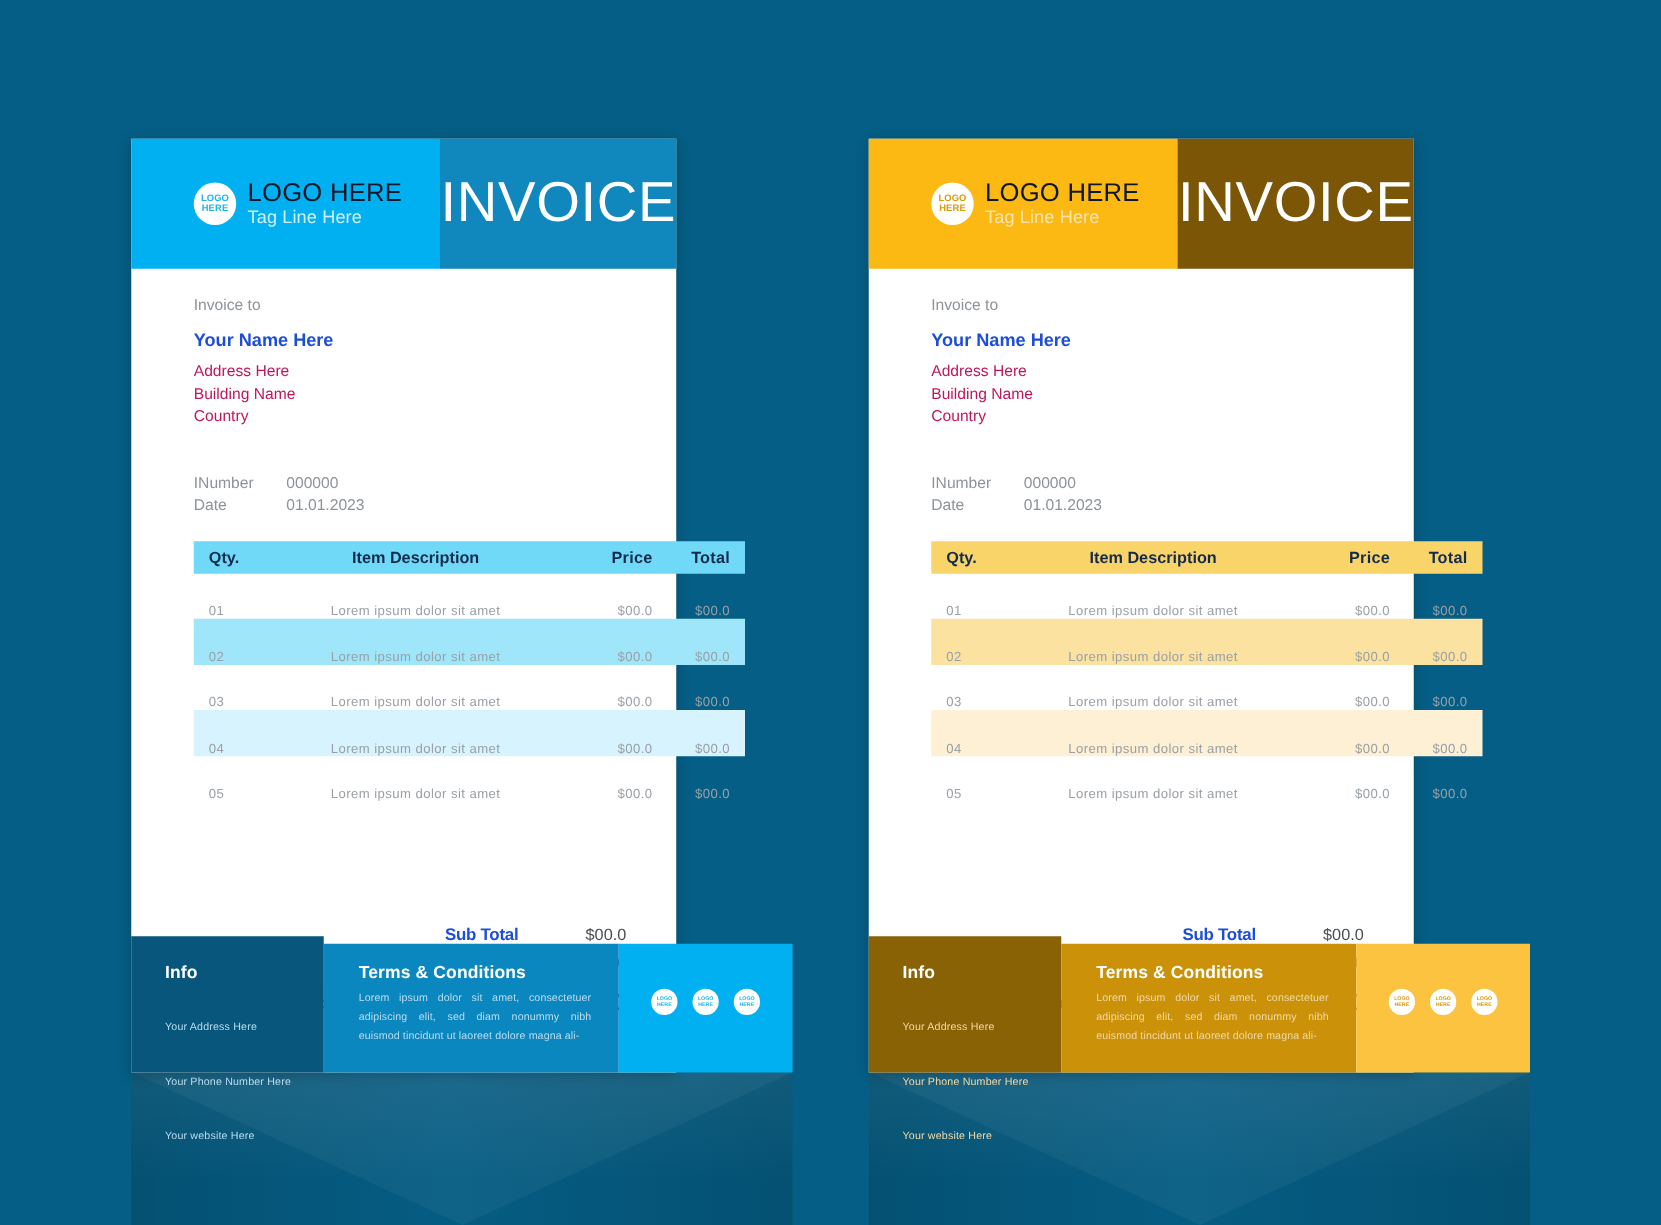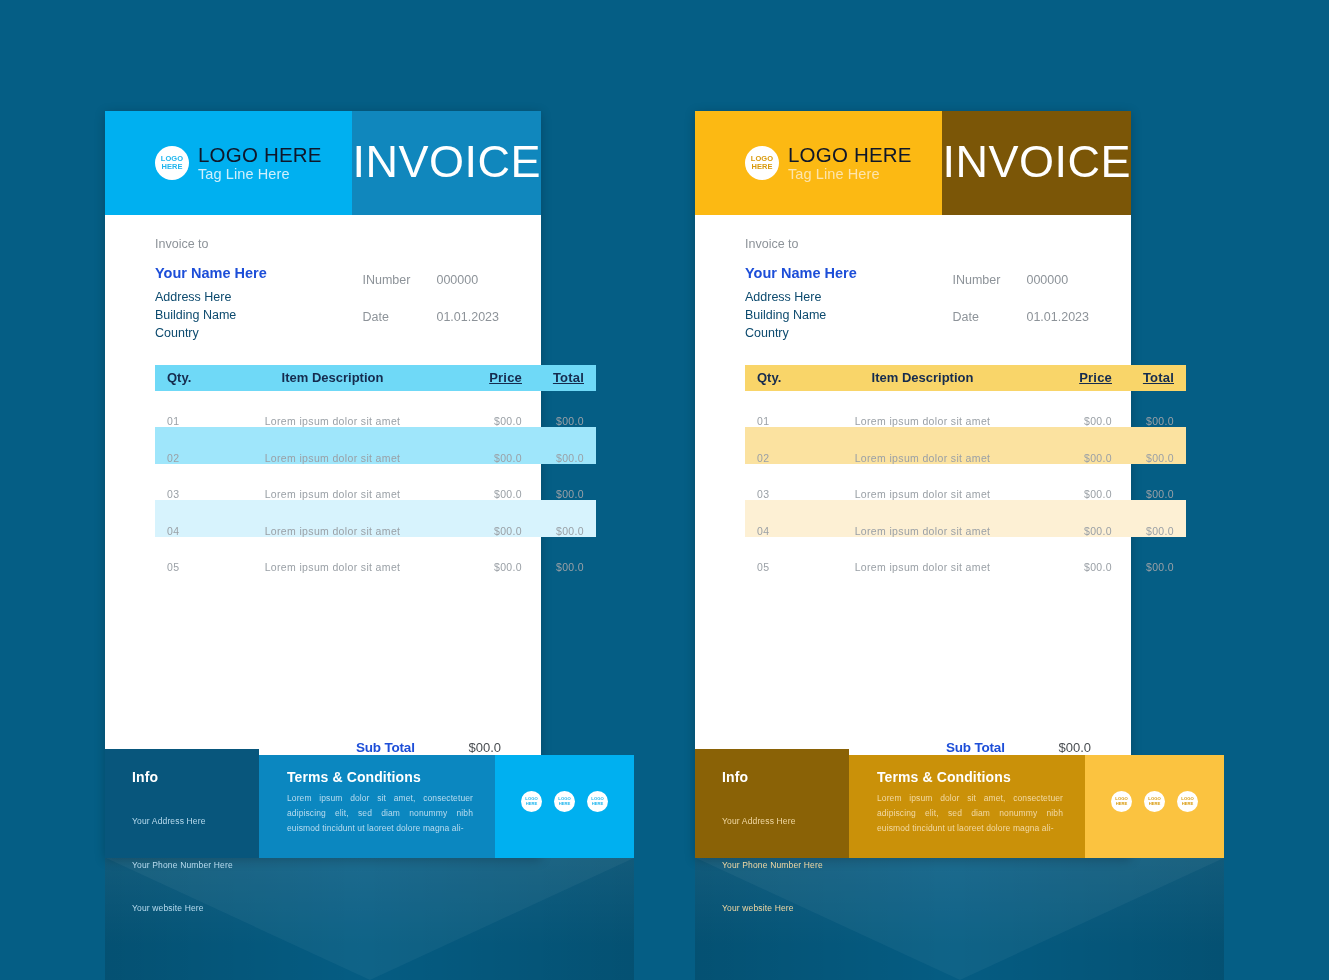--- a/index.html
+++ b/index.html
@@ -107,33 +107,33 @@
   .invoice-word {
     font-size: 45px;
     color: #ffffff;
     letter-spacing: .5px;
     font-weight: 400;
   }
 
   
   .body-area { padding: 22px 40px 0 50px; position: relative; }
 
-  .billrow { display: flex; justify-content: space-between; }
+  .billrow { display: flex; justify-content: space-between; flex-direction: column; }
   .invoice-to {
     font-size: 12.5px;
     color: #8d9399;
     margin-bottom: 14px;
   }
   .client-name {
     font-size: 14.5px;
     font-weight: bold;
     color: #1d4ed8;
     margin-bottom: 8px;
   }
-  .client-addr { font-size: 12.5px; color: #0c4a6e; line-height: 1.43; }
+  .client-addr { font-size: 12.5px; color: #be185d; line-height: 1.43; }
 
   .meta {
     margin-top: 36px;
     margin-right: 2px;
     font-size: 12.5px;
     color: #8d9399;
     display: grid;
     grid-template-columns: 74px auto;
     row-gap: 4px;
   }
@@ -154,21 +154,21 @@
     height: 36.5px;
     font-size: 10.5px;
     color: #9aa0a6;
     letter-spacing: .35px;
   }
   .c-qty   { width: 62px; padding-left: 12px; }
   .c-desc  { flex: 1; text-align: center; }
   .c-price { width: 74px; text-align: right; }
   .c-total { width: 74px; text-align: right; padding-right: 12px; }
   .tbl-head .c-qty { }
-  .tbl-head .c-price, .tbl-head .c-total { letter-spacing: .2px; text-decoration: underline; }
+  .tbl-head .c-price, .tbl-head .c-total { letter-spacing: .2px; }
 
   
   .totals-wrap {
     position: absolute;
     left: 50px;
     right: 40px;
     top: 525px;
     display: flex;
     justify-content: space-between;
     align-items: flex-end;

